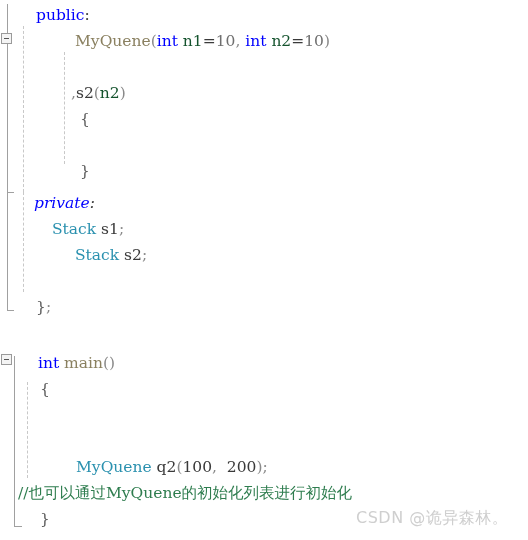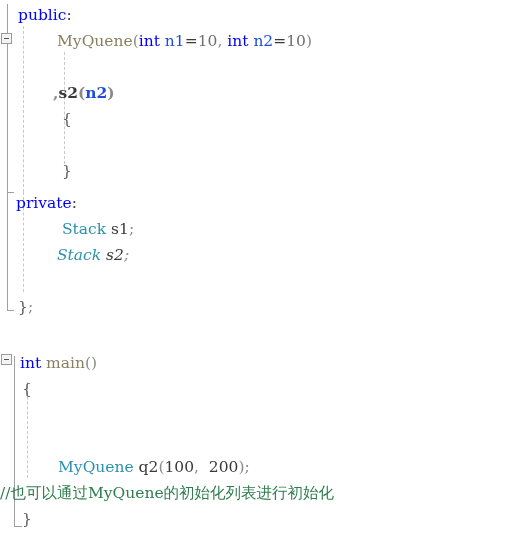--- a/index.html
+++ b/index.html
@@ -12,41 +12,41 @@
     width: 528px;
     height: 540px;
     background: #ffffff;
     overflow: hidden;
     font-family: "DejaVu Serif", "Liberation Serif", serif;
   }
 
   
   .code-area {
     position: absolute;
-    left: 0;
+    left: 18px;
     top: 0;
     width: 440px;
     height: 540px;
   }
   .line {
     position: absolute;
     left: 0;
     height: 26px;
     line-height: 26px;
     white-space: pre;
     font-size: 15.5px;
     font-family: "DejaVu Serif", "Liberation Serif", serif;
   }
   .tok { white-space: pre; }
 
   
   .kw        { color: #0000ff; }
   .type      { color: #2b91af; }
   .func      { color: #8a8060; }
-  .ident     { color: #1d4ed8; }
+  .ident     { color: #14532d; }
   .plain     { color: #3a3a3a; }
   .num       { color: #6f6f6f; }
   .punct     { color: #8a8a8a; }
   .brace     { color: #5a5a5a; }
   .comment-cn{ color: #2f7d4f; }
 
   
   .margin {
     position: absolute;
     left: 0;
@@ -118,33 +118,34 @@
   <div>
       <div class="guide" style="left: 23px; top: 26px; height: 166px;"></div>
       <div class="guide" style="left: 23px; top: 192px; height: 100px;"></div>
       <div class="guide" style="left: 64px; top: 52px; height: 112px;"></div>
       <div class="guide" style="left: 27px; top: 382px; height: 96px;"></div>
     </div>
 
   <div class="code-area">
       <div class="line" style="top: 2px; padding-left: 18px;"><span class="tok kw">public</span><span class="tok plain">:</span></div>
       <div class="line" style="top: 28px; padding-left: 57px;"><span class="tok func">MyQuene</span><span class="tok punct">(</span><span class="tok kw">int</span><span class="tok plain"> </span><span class="tok ident">n1</span><span class="tok plain">=</span><span class="tok num">10</span><span class="tok punct">, </span><span class="tok kw">int</span><span class="tok plain"> </span><span class="tok ident">n2</span><span class="tok plain">=</span><span class="tok num">10</span><span class="tok punct">)</span></div>
-      <div class="line" style="top: 80px; padding-left: 53px; font-weight: bold;"><span class="tok punct">,</span><span class="tok plain">s2</span><span class="tok punct">(</span><span class="tok ident">n2</span><span class="tok punct">)</span></div>
+      <div class="line" style="top: 80px; padding-left: 53px;"><span class="tok punct">,</span><span class="tok plain">s2</span><span class="tok punct">(</span><span class="tok ident">n2</span><span class="tok punct">)</span></div>
       <div class="line" style="top: 106px; padding-left: 62px;"><span class="tok brace">{</span></div>
       <div class="line" style="top: 132px; padding-left: 62px;"></div>
       <div class="line" style="top: 158px; padding-left: 62px;"><span class="tok brace">}</span></div>
-      <div class="line" style="top: 190px; padding-left: 16px;"><span class="tok kw">private</span><span class="tok plain">:</span></div>
-      <div class="line" style="top: 216px; padding-left: 34px; margin-left: 28px;"><span class="tok type">Stack</span><span class="tok plain"> </span><span class="tok plain">s1</span><span class="tok punct">;</span></div>
-      <div class="line" style="top: 242px; padding-left: 57px; font-style: italic;"><span class="tok type">Stack</span><span class="tok plain"> </span><span class="tok plain">s2</span><span class="tok punct">;</span></div>
+      <div class="line" style="top: 190px; padding-left: 16px; font-style: italic;"><span class="tok kw">private</span><span class="tok plain">:</span></div>
+      <div class="line" style="top: 216px; padding-left: 34px;"><span class="tok type">Stack</span><span class="tok plain"> </span><span class="tok plain">s1</span><span class="tok punct">;</span></div>
+      <div class="line" style="top: 242px; padding-left: 57px;"><span class="tok type">Stack</span><span class="tok plain"> </span><span class="tok plain">s2</span><span class="tok punct">;</span></div>
       <div class="line" style="top: 268px; padding-left: 57px;"></div>
       <div class="line" style="top: 294px; padding-left: 18px;"><span class="tok brace">}</span><span class="tok punct">;</span></div>
       <div class="line" style="top: 320px; padding-left: 18px;"></div>
       <div class="line" style="top: 350px; padding-left: 20px;"><span class="tok kw">int</span><span class="tok plain"> </span><span class="tok func">main</span><span class="tok punct">()</span></div>
       <div class="line" style="top: 376px; padding-left: 22px;"><span class="tok brace">{</span></div>
       <div class="line" style="top: 402px; padding-left: 22px;"></div>
       <div class="line" style="top: 428px; padding-left: 22px;"></div>
       <div class="line" style="top: 454px; padding-left: 58px; text-align: center;"><span class="tok type">MyQuene</span><span class="tok plain"> </span><span class="tok plain">q2</span><span class="tok punct">(</span><span class="tok plain">100</span><span class="tok punct">,  </span><span class="tok plain">200</span><span class="tok punct">)</span><span class="tok punct">;</span></div>
       <div class="line" style="top: 480px; "><span class="tok comment-cn">//也可以通过MyQuene的初始化列表进行初始化</span></div>
       <div class="line" style="top: 506px; padding-left: 22px;"><span class="tok brace">}</span></div>
     </div>
 
+  <div class="watermark" style="left: 356px; top: 508px;">CSDN @诡异森林。</div>
 
 </div>
 
 </body></html>

